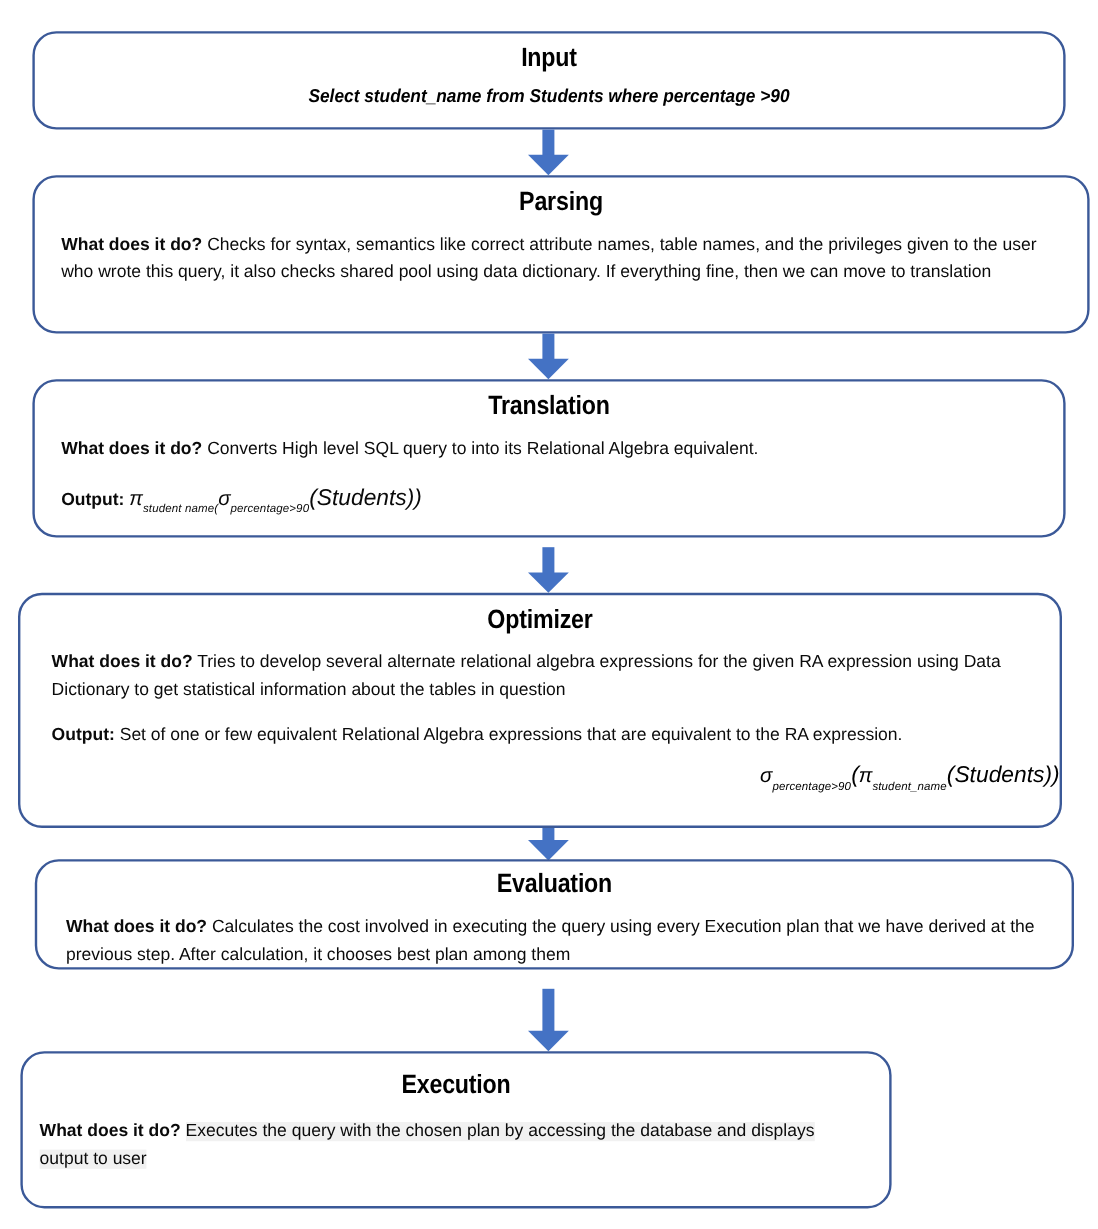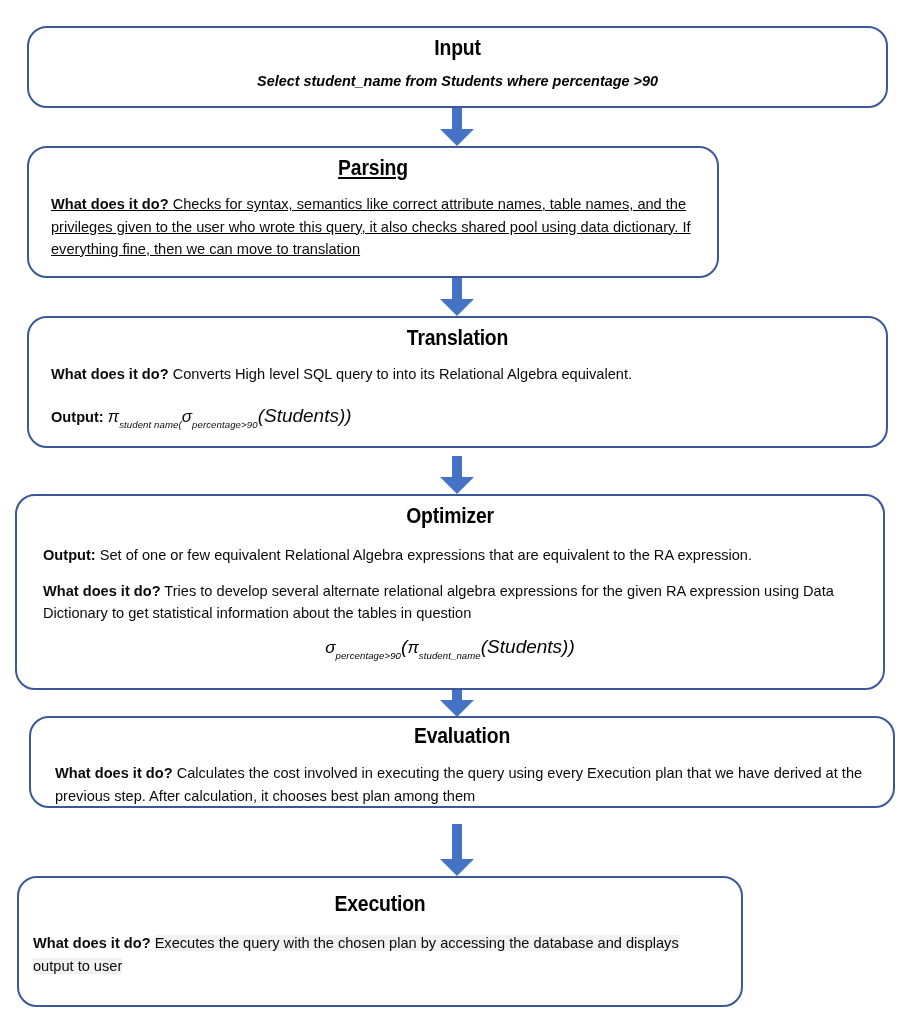--- a/index.html
+++ b/index.html
@@ -67,21 +67,21 @@
   }
   .ra sub {
     font-size: 9.6px;
     vertical-align: -0.62em;
     letter-spacing: 0.1px;
   }
   .ra .paren {
     font-size: 19px;
   }
   .ra-center {
-    text-align: center;
+    text-align: right;
   }
 
   .hl {
     background: #f1f1f1;
   }
 
   
   .arrow {
     position: absolute;
     width: 34px;
@@ -98,21 +98,21 @@
     left: 0;
     width: 0;
     height: 0;
     border-left: 17px solid transparent;
     border-right: 17px solid transparent;
     border-top: 17px solid #4472C4;
   }
 
   
   #box-input      { left: 27px; top: 26px;  width: 861px; height: 82px; }
-  #box-parsing    { left: 27px; top: 146px; width: 692px; height: 132px; text-decoration: underline; }
+  #box-parsing    { left: 27px; top: 146px; width: 881px; height: 132px; }
   #box-translation{ left: 27px; top: 316px; width: 861px; height: 132px; }
   #box-optimizer  { left: 15px; top: 494px; width: 870px; height: 196px; }
   #box-evaluation { left: 29px; top: 716px; width: 866px; height: 92px; }
   #box-execution  { left: 17px; top: 876px; width: 726px; height: 131px; }
 
   #arr-1 { left: 440px; top: 108px; height: 38px; }
   #arr-2 { left: 440px; top: 278px; height: 38px; }
   #arr-3 { left: 440px; top: 456px; height: 38px; }
   #arr-4 { left: 440px; top: 690px; height: 26px; }
   #arr-5 { left: 440px; top: 824px; height: 52px; }
@@ -167,28 +167,28 @@
     </div>
   </div>
 
   <div class="arrow" id="arr-3">
     <div class="shaft" style="height:22px;"></div>
     <div class="head" style="top:21px;"></div>
   </div>
 
   <div class="stage" id="box-optimizer">
     <div class="stage-title pad-title-1">Optimizer</div>
+    <div class="stage-body body-pad-narrow" style="margin-top:13px; padding-left:26px; padding-right:26px;">
+      <span class="lead">What does it do?</span>
+      <span>Tries to develop several alternate relational algebra expressions for the given RA expression using Data Dictionary to get statistical information about the tables in question</span>
+    </div>
     <div class="stage-body" style="margin-top:16px; padding-left:26px; padding-right:26px;">
       <span class="lead">Output:</span>
       <span>Set of one or few equivalent Relational Algebra expressions that are equivalent to the RA expression.</span>
     </div>
-    <div class="stage-body body-pad-narrow" style="margin-top:13px; padding-left:26px; padding-right:26px;">
-      <span class="lead">What does it do?</span>
-      <span>Tries to develop several alternate relational algebra expressions for the given RA expression using Data Dictionary to get statistical information about the tables in question</span>
-    </div>
     <div class="ra ra-center" style="margin-top:12px;">
       <span class="sym">σ</span><sub>percentage&gt;90</sub><span class="paren">(</span><span class="sym">π</span><sub>student_name</sub><span class="paren">(Students))</span>
     </div>
   </div>
 
   <div class="arrow" id="arr-4">
     <div class="shaft" style="height:12px;"></div>
     <div class="head" style="top:10px;"></div>
   </div>
 

